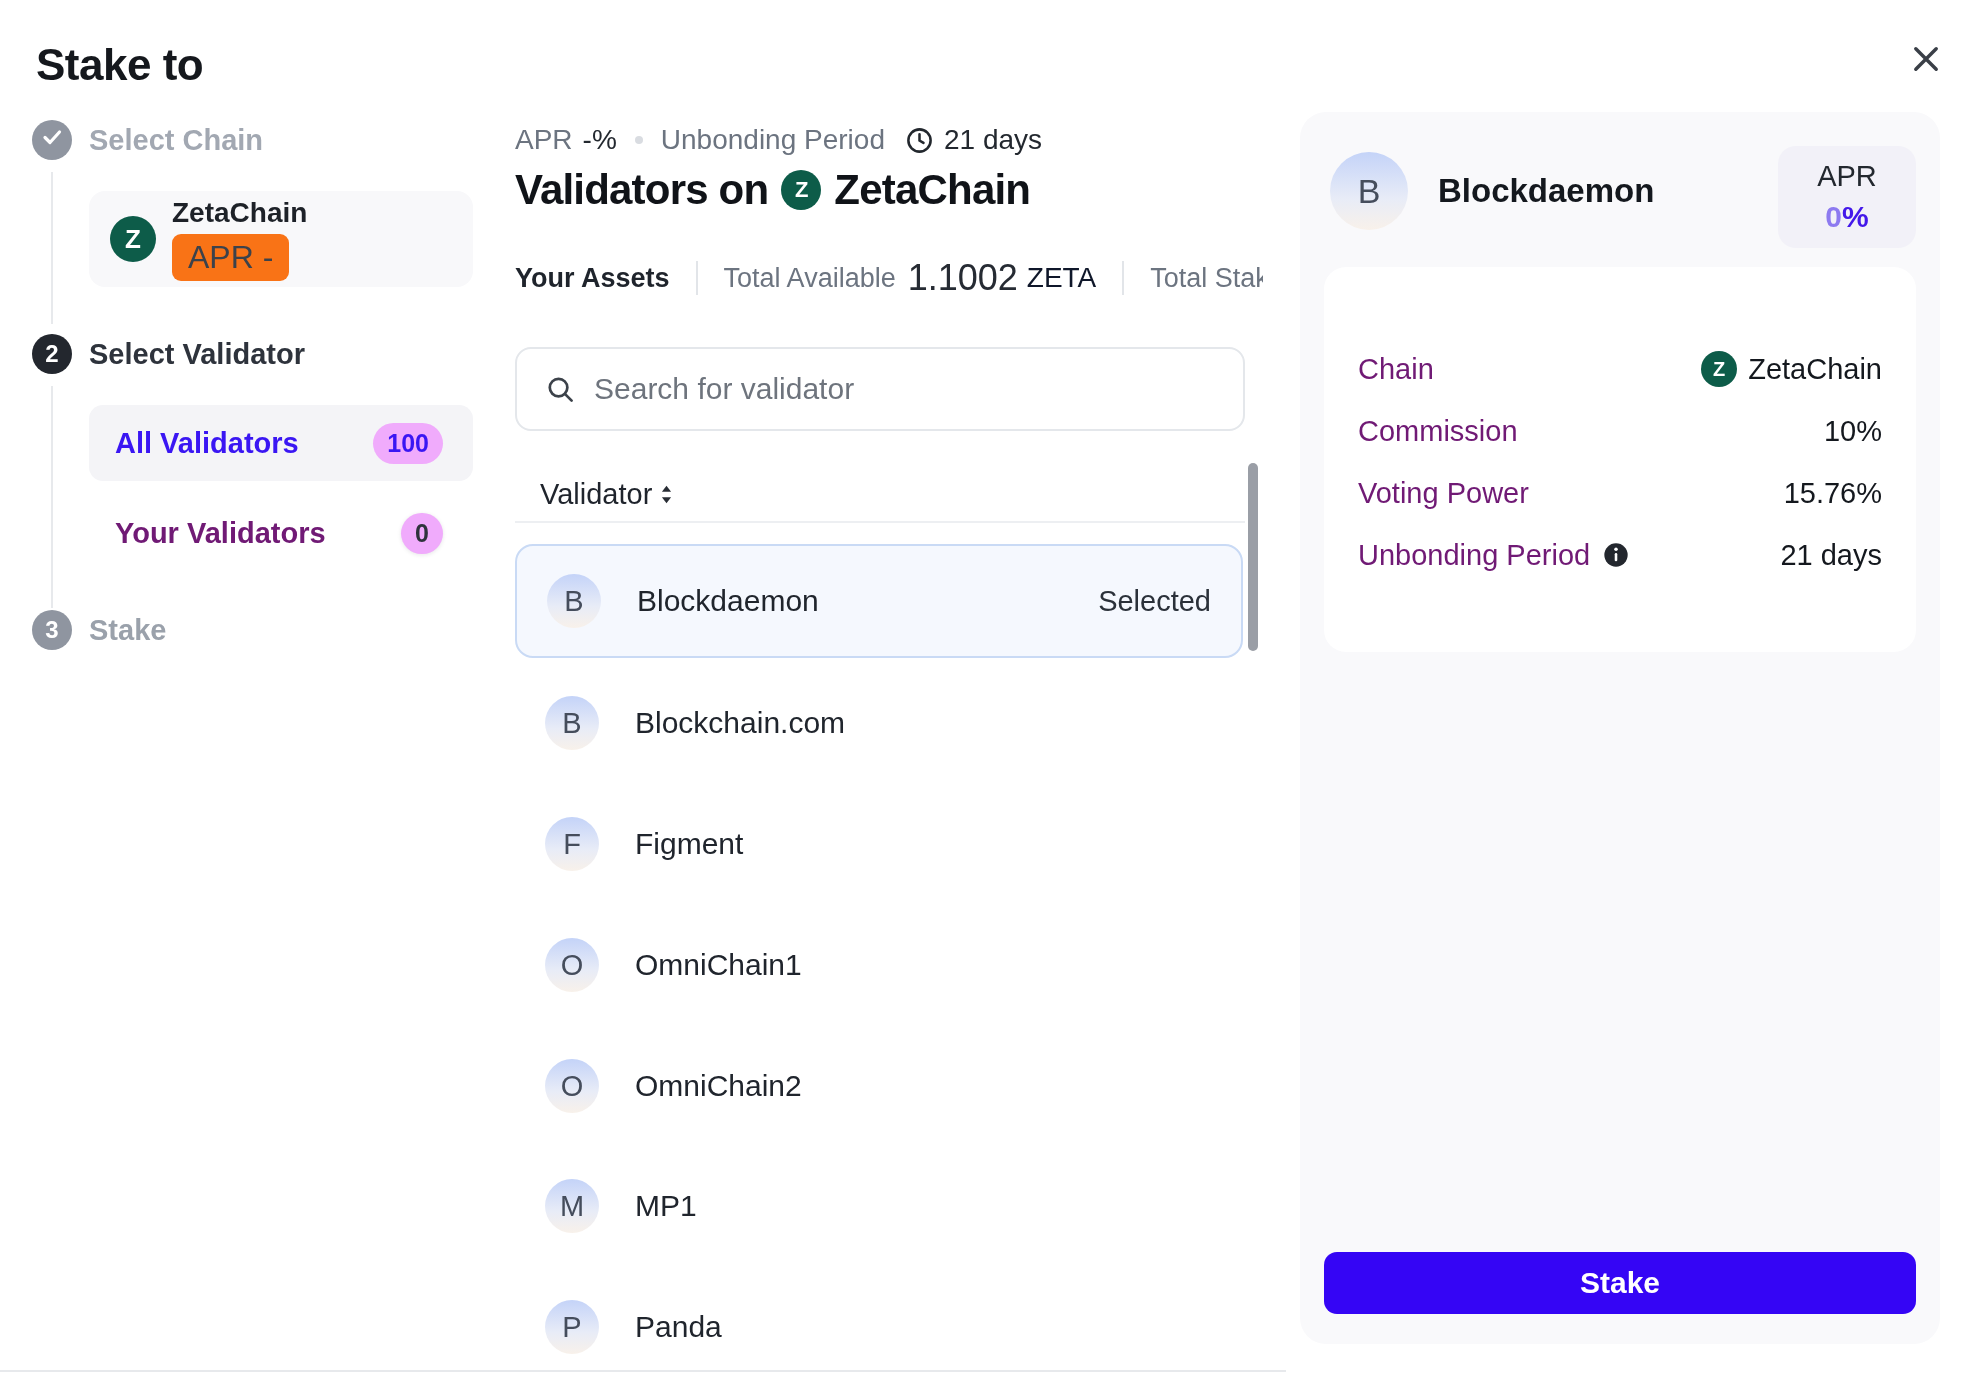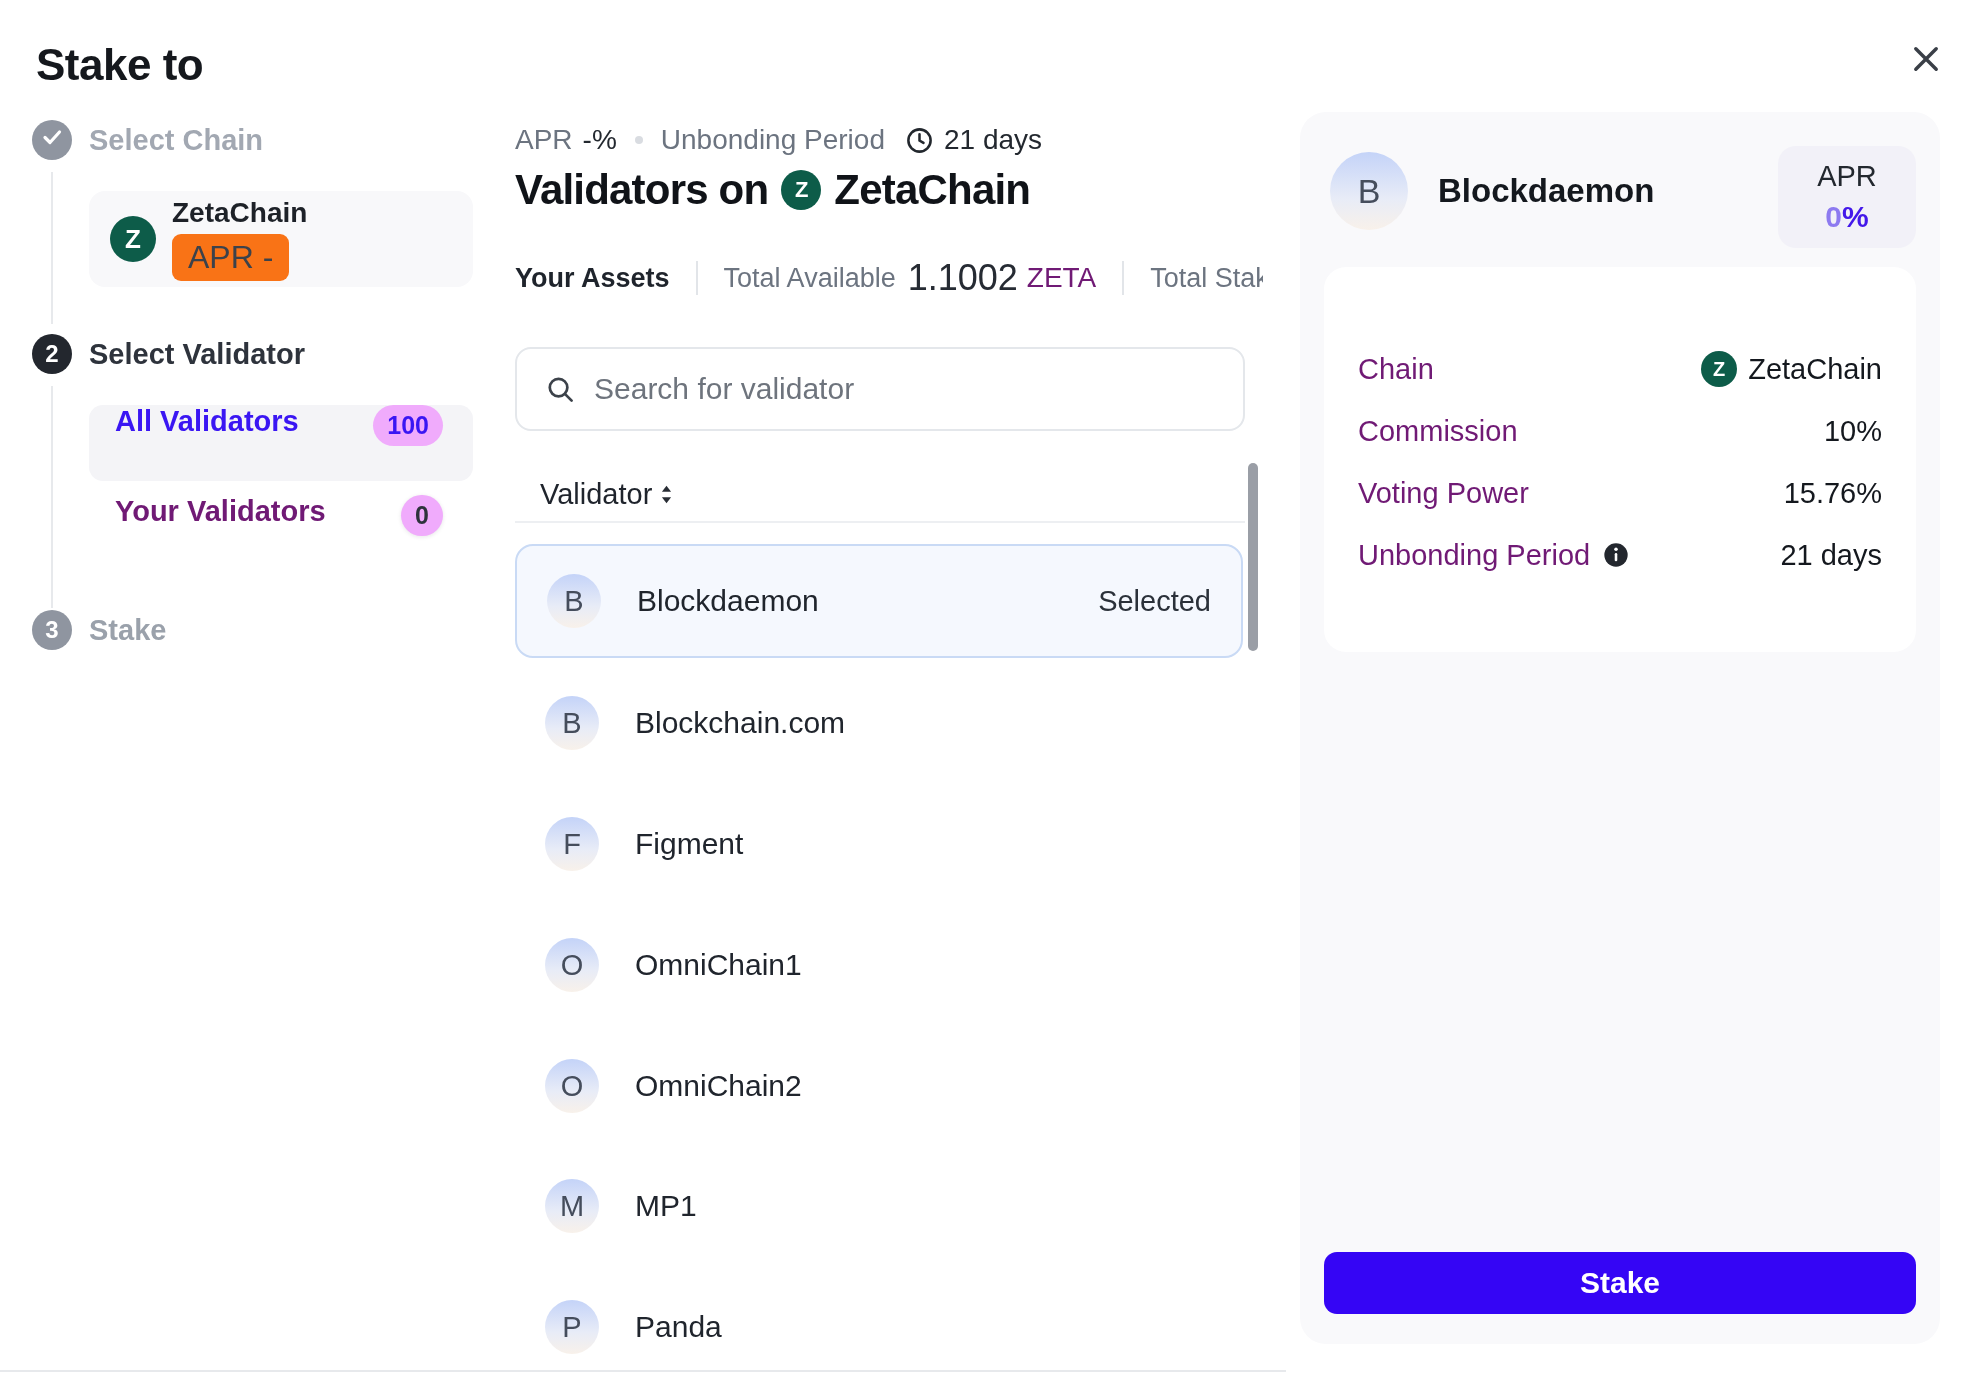--- a/index.html
+++ b/index.html
@@ -26,21 +26,21 @@
   .lab2 { left:89px; top:339px; color:#2e333c; }
   .lab3 { left:89px; top:615px; color:#9aa1ab; }
 
   .chain-card { left:89px; top:191px; width:384px; height:96px; background:#f8f8fa; border-radius:16px; display:flex; align-items:center; padding-left:21px; }
   .z-circle { border-radius:50%; background:#0d5c49; color:#fff; display:flex; align-items:center; justify-content:center; font-weight:800; flex:none; }
   .z-lg { width:46px; height:46px; font-size:26px; }
   .chain-card .z-lg { margin-right:16px; }
   .chain-name { font-size:28px; font-weight:600; color:#1d2128; line-height:30px; }
   .apr-chip { display:inline-block; margin-top:6px; background:#f97316; border-radius:9px; padding:5px 16px; font-size:32px; color:#3c424b; }
 
-  .filter-item { left:89px; width:384px; height:76px; border-radius:14px; display:flex; align-items:flex-start; justify-content:space-between; padding:0 30px 0 26px; cursor:pointer; }
+  .filter-item { left:89px; width:384px; height:76px; border-radius:14px; display:flex; align-items:center; justify-content:space-between; padding:0 30px 0 26px; cursor:pointer; }
   .filter-all { top:405px; background:#f4f4f7; }
   .filter-your { top:495px; background:transparent; }
   .filter-all .f-label { color:#3a16f3; font-size:29px; font-weight:700; }
   .filter-your .f-label { color:#701a75; font-size:29px; font-weight:600; }
   .count-badge { background:#f0abfc; border-radius:999px; padding:6px 14px; font-size:25px; font-weight:600; }
   .filter-all .count-badge { color:#3a16f3; }
   .filter-your .count-badge { color:#2e333c; box-shadow:0 1px 4px rgba(20,24,31,.10); }
 
   
   .meta-row { left:515px; top:122px; height:36px; display:flex; align-items:center; font-size:28px; }
@@ -50,21 +50,21 @@
   .meta-row .sp { width:10px; }
 
   .title-row { left:515px; top:166px; display:flex; align-items:center; gap:13px; font-size:42px; font-weight:700; letter-spacing:-0.8px; color:#101318; }
   .z-md { width:40px; height:40px; font-size:22px; }
 
   .assets-row { left:515px; top:258px; width:748px; height:40px; display:flex; align-items:center; font-size:27px; overflow:hidden; white-space:nowrap; }
   .assets-label { color:#1f242c; font-weight:600; }
   .a-sep { width:2px; height:34px; background:#e2e5e9; margin:0 26px; flex:none; }
   .a-gray { color:#6c7480; }
   .a-val { color:#262b33; font-weight:500; font-size:36px; margin-left:12px; }
-  .a-unit { color:#701a75; font-size:28px; margin-left:9px; }
+  .a-unit { color:#0f172a; font-size:28px; margin-left:9px; }
 
   .search-box { left:515px; top:347px; width:730px; height:84px; border:2px solid #e4e7eb; border-radius:16px; background:#fff; display:flex; align-items:center; padding-left:28px; }
   .search-box svg { flex:none; margin-right:18px; }
   .search-box input { border:none; outline:none; font-size:30px; color:#1b2026; width:600px; font-family:inherit; background:transparent; }
   .search-box input::placeholder { color:#6e747d; }
 
   .table-header { left:540px; top:478px; display:flex; align-items:center; gap:2px; font-size:29px; font-weight:500; color:#1f242c; cursor:pointer; }
   .list-divider { left:515px; top:521px; width:730px; height:2px; background:#edeff2; }
   .scroll-thumb { left:1248px; top:463px; width:10px; height:188px; background:#9a9ea6; border-radius:5px; }
 

